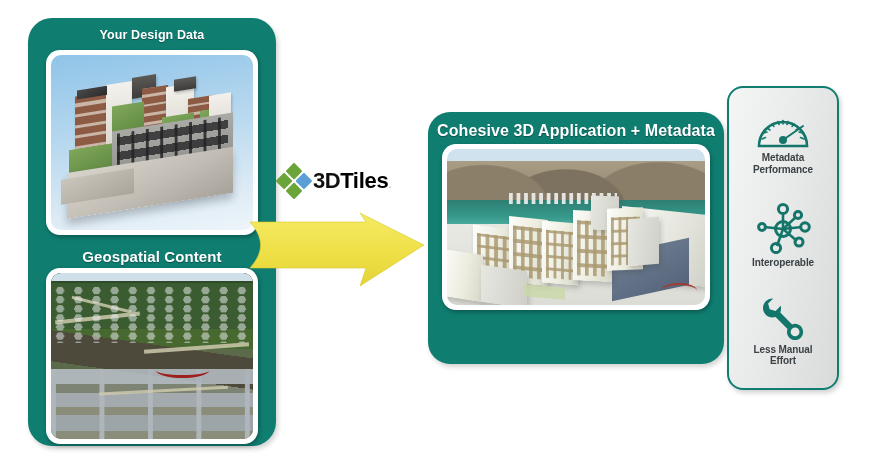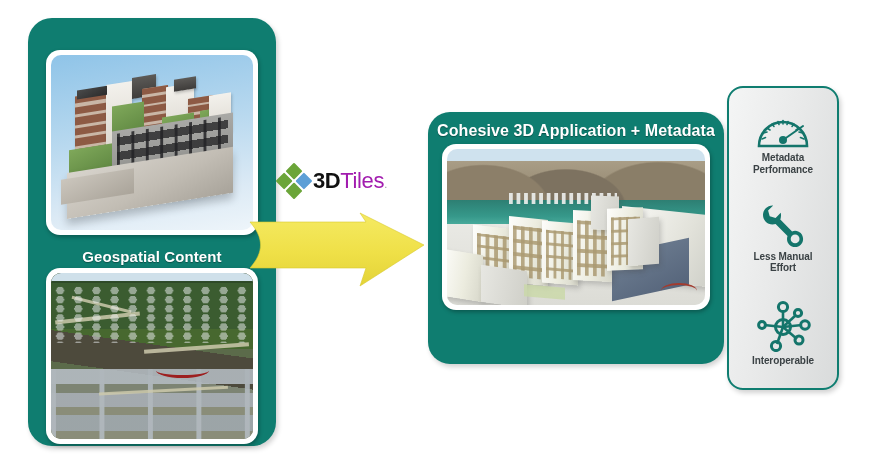--- a/index.html
+++ b/index.html
@@ -204,22 +204,22 @@
     line-height: 1;
     white-space: nowrap;
     margin-left: 2px;
   }
   .tw-3d {
     font-weight: 800;
     color: #111111;
     letter-spacing: -0.5px;
   }
   .tw-tiles {
-    font-weight: 400;
-    color: #a21caf;
+    font-weight: 700;
+    color: #000000;
     letter-spacing: -0.3px;
   }
   .tw-dot { font-size: 11px; color:#9a9c9f; }
 
   
   .arrow {
     position:absolute;
     left: 248px; top: 212px;
     width: 178px; height: 78px;
   }
@@ -330,20 +330,21 @@
   .teal-stroke { stroke:#14756b; fill:none; }
   .teal-fill { fill:#14756b; }
 </style>
 </head>
 <body>
 
 <div id="stage">
 
   <div class="panel-left">
 
+    <div class="panel-title title-design">Your Design Data</div>
 
     <div class="img-card card-design">
       <div class="img-inner">
         <div class="bim-bg">
           <div class="bim-shadow"></div>
 
           <div class="tower brick" style="left:12%; top:22%; width:16%; height:30%;"></div>
           <div class="tower" style="left:27%; top:16%; width:13%; height:34%;"></div>
           <div class="roofdark" style="left:13%; top:19%; width:15%; height:5%;"></div>
 
@@ -457,37 +458,20 @@
         <line class="teal-stroke" stroke-width="2" stroke-linecap="round" x1="28" y1="31" x2="48" y2="17"></line>
         <circle class="teal-fill" cx="28" cy="31" r="4"></circle>
       </svg>
       <div class="benefit-label">
         <span>Metadata</span><br>
         <span>Performance</span>
       </div>
     </div>
 
     <div class="benefit">
-      <svg width="46" height="46" viewBox="0 0 46 46">
-        <path class="teal-fill" d="M12.5,3.5 C7.2,3.5 3,7.8 3,13.1 C3,18.4 7.2,22.6 12.5,22.6
-                 C13.6,22.6 14.6,22.4 15.6,22.1 L27.5,34.0
-                 C27.2,34.9 27.0,35.9 27.0,36.9 C27.0,41.4 30.6,45 35.1,45
-                 C39.5,45 43.1,41.4 43.1,36.9 C43.1,32.4 39.5,28.8 35.1,28.8
-                 C34.0,28.8 33.0,29.0 32.1,29.4 L20.3,17.6
-                 C20.7,16.6 21.0,15.4 21.0,13.1 C21.0,12.3 20.9,11.5 20.7,10.8
-                 L15.6,15.9 L9.7,14.3 L8.1,8.4 L13.2,3.6 C13.0,3.5 12.8,3.5 12.5,3.5 Z"></path>
-        <circle cx="35.1" cy="36.9" r="4.4" fill="#e7e9e9"></circle>
-      </svg>
-      <div class="benefit-label">
-        <span>Less Manual</span><br>
-        <span>Effort</span>
-      </div>
-    </div>
-
-    <div class="benefit">
       <svg width="56" height="52" viewBox="0 0 56 52">
         <g class="teal-stroke" stroke-width="2.6">
           <line x1="28" y1="27" x2="28" y2="10"></line>
           <line x1="28" y1="27" x2="41" y2="15"></line>
           <line x1="28" y1="27" x2="47" y2="25"></line>
           <line x1="28" y1="27" x2="42" y2="39"></line>
           <line x1="28" y1="27" x2="22" y2="44"></line>
           <line x1="28" y1="27" x2="9" y2="25"></line>
         </g>
         <circle class="teal-stroke" stroke-width="3" cx="28" cy="27" r="7.5"></circle>
@@ -496,14 +480,31 @@
         <circle class="teal-stroke" stroke-width="3" cx="50" cy="25" r="4.3"></circle>
         <circle class="teal-stroke" stroke-width="3" cx="44" cy="40" r="4.0"></circle>
         <circle class="teal-stroke" stroke-width="3" cx="21" cy="46" r="4.6"></circle>
         <circle class="teal-stroke" stroke-width="3" cx="7" cy="25" r="3.4"></circle>
       </svg>
       <div class="benefit-label thin">
         <span>Interoperable</span>
       </div>
     </div>
 
+    <div class="benefit">
+      <svg width="46" height="46" viewBox="0 0 46 46">
+        <path class="teal-fill" d="M12.5,3.5 C7.2,3.5 3,7.8 3,13.1 C3,18.4 7.2,22.6 12.5,22.6
+                 C13.6,22.6 14.6,22.4 15.6,22.1 L27.5,34.0
+                 C27.2,34.9 27.0,35.9 27.0,36.9 C27.0,41.4 30.6,45 35.1,45
+                 C39.5,45 43.1,41.4 43.1,36.9 C43.1,32.4 39.5,28.8 35.1,28.8
+                 C34.0,28.8 33.0,29.0 32.1,29.4 L20.3,17.6
+                 C20.7,16.6 21.0,15.4 21.0,13.1 C21.0,12.3 20.9,11.5 20.7,10.8
+                 L15.6,15.9 L9.7,14.3 L8.1,8.4 L13.2,3.6 C13.0,3.5 12.8,3.5 12.5,3.5 Z"></path>
+        <circle cx="35.1" cy="36.9" r="4.4" fill="#e7e9e9"></circle>
+      </svg>
+      <div class="benefit-label">
+        <span>Less Manual</span><br>
+        <span>Effort</span>
+      </div>
+    </div>
+
   </div>
 </div>
 
 </body></html>

